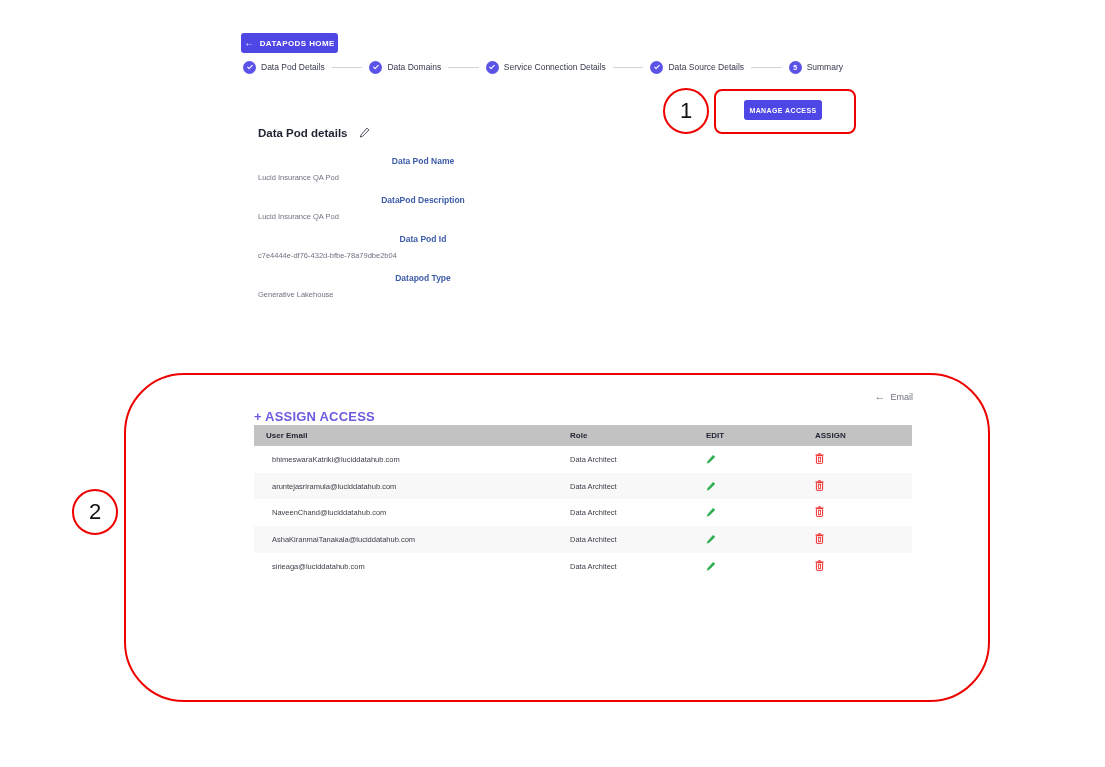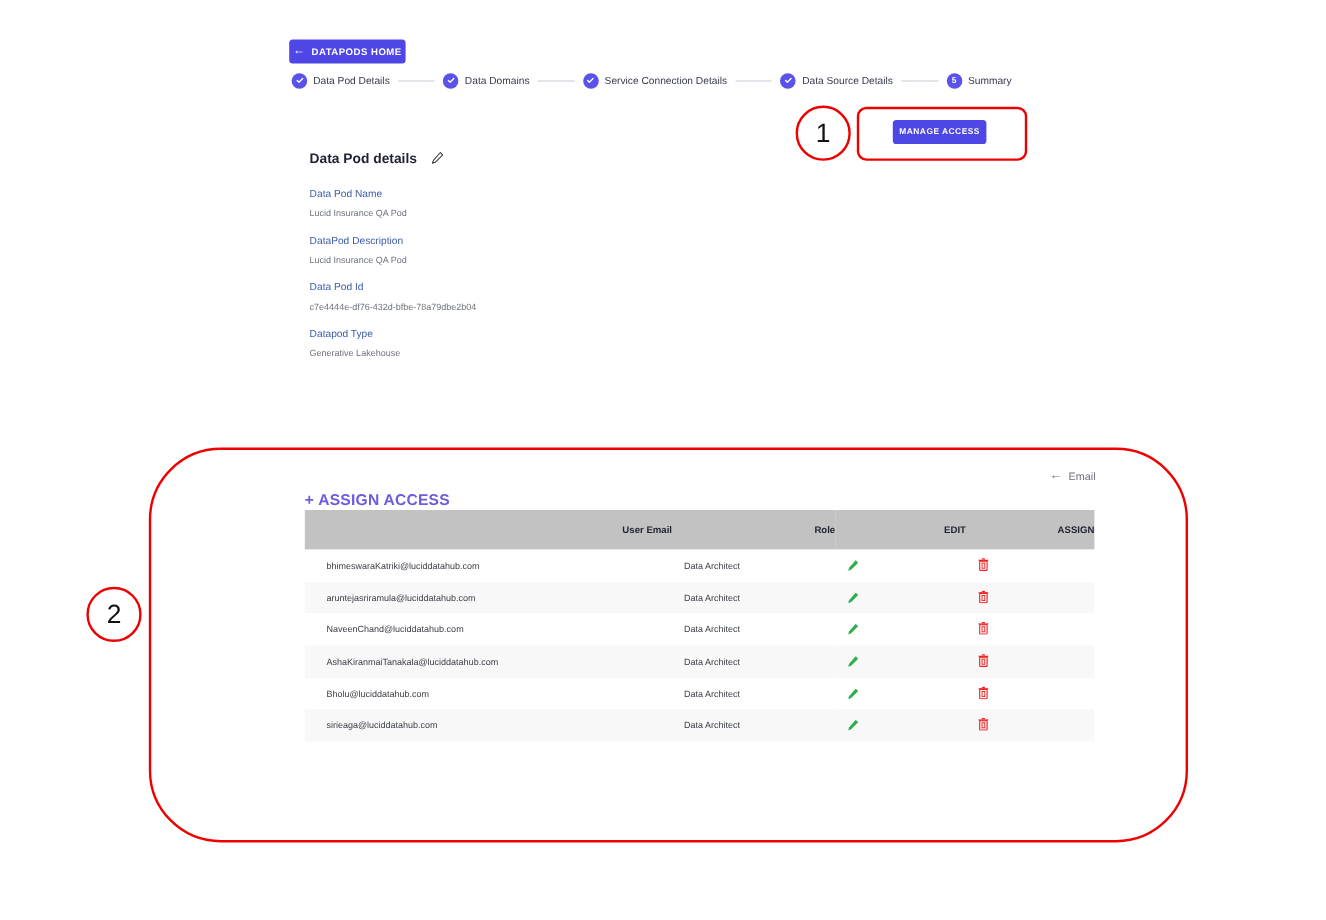--- a/index.html
+++ b/index.html
@@ -121,23 +121,24 @@
   .details-title {
     font-size: 11.5px;
     font-weight: 700;
     color: #1f2230;
   }
   .pencil-dark { display: block; }
 
   .field { margin-bottom: 13px; }
   .field-label {
     font-size: 8.5px;
-    font-weight: 400;
+    font-weight: 700;
     color: #3c5ba9;
     margin-bottom: 7px;
+    text-align: center;
   }
   .field-value {
     font-size: 7.5px;
     color: #6f7280;
   }
 
   
   .access-card {
     position: absolute;
     left: 158px;
@@ -172,25 +173,25 @@
   table.access-table {
     position: absolute;
     left: 96px;
     top: 45px;
     width: 658px;
     border-collapse: collapse;
     table-layout: fixed;
   }
   table.access-table thead th {
     background: #c2c2c2;
-    height: 33px;
+    height: 21px;
     font-size: 8px;
     font-weight: 700;
     color: #1f2230;
-    text-align: right;
+    text-align: left;
     padding: 0 0 0 12px;
   }
   table.access-table thead th.c-role { padding-left: 10px; }
   table.access-table thead th.c-edit { padding-left: 10px; }
   table.access-table thead th.c-del  { padding-left: 10px; }
 
   table.access-table tbody td {
     height: 26.7px;
     font-size: 7.5px;
     color: #3d4049;
@@ -411,53 +412,36 @@
           <td class="c-del">
             <button class="icon-btn"><span><svg width="9" height="11" viewBox="0 0 14 17">
                   <rect x="2.2" y="4" width="9.6" height="12" rx="1" fill="none" stroke="#ee2222" stroke-width="1.5"></rect>
                   <rect x="0.8" y="2.2" width="12.4" height="1.7" fill="#ee2222"></rect>
                   <rect x="5" y="0.4" width="4" height="1.6" fill="#ee2222"></rect>
                   <rect x="5.2" y="6.6" width="3.6" height="6.6" fill="none" stroke="#ee2222" stroke-width="1.2"></rect>
                 </svg></span></button>
           </td>
         </tr>
         <tr>
-          <td class="c-email">Bholu@luciddatahub.com</td>
+          <td class="c-email">sirieaga@luciddatahub.com</td>
           <td class="c-role">Data Architect</td>
           <td class="c-edit">
             <button class="icon-btn"><span><svg width="10" height="10" viewBox="0 0 16 16">
                   <path d="M11.4 1.8 L14.2 4.6 L5.2 13.6 L1.9 14.8 L3.0 11.4 Z" fill="#2bad4e" stroke="#2bad4e" stroke-width="0.8" stroke-linejoin="round"></path>
                 </svg></span></button>
           </td>
           <td class="c-del">
             <button class="icon-btn"><span><svg width="9" height="11" viewBox="0 0 14 17">
                   <rect x="2.2" y="4" width="9.6" height="12" rx="1" fill="none" stroke="#ee2222" stroke-width="1.5"></rect>
                   <rect x="0.8" y="2.2" width="12.4" height="1.7" fill="#ee2222"></rect>
                   <rect x="5" y="0.4" width="4" height="1.6" fill="#ee2222"></rect>
                   <rect x="5.2" y="6.6" width="3.6" height="6.6" fill="none" stroke="#ee2222" stroke-width="1.2"></rect>
                 </svg></span></button>
           </td>
         </tr>
-        <tr>
-          <td class="c-email">sirieaga@luciddatahub.com</td>
-          <td class="c-role">Data Architect</td>
-          <td class="c-edit">
-            <button class="icon-btn"><span><svg width="10" height="10" viewBox="0 0 16 16">
-                  <path d="M11.4 1.8 L14.2 4.6 L5.2 13.6 L1.9 14.8 L3.0 11.4 Z" fill="#2bad4e" stroke="#2bad4e" stroke-width="0.8" stroke-linejoin="round"></path>
-                </svg></span></button>
-          </td>
-          <td class="c-del">
-            <button class="icon-btn"><span><svg width="9" height="11" viewBox="0 0 14 17">
-                  <rect x="2.2" y="4" width="9.6" height="12" rx="1" fill="none" stroke="#ee2222" stroke-width="1.5"></rect>
-                  <rect x="0.8" y="2.2" width="12.4" height="1.7" fill="#ee2222"></rect>
-                  <rect x="5" y="0.4" width="4" height="1.6" fill="#ee2222"></rect>
-                  <rect x="5.2" y="6.6" width="3.6" height="6.6" fill="none" stroke="#ee2222" stroke-width="1.2"></rect>
-                </svg></span></button>
-          </td>
-        </tr>
       </tbody>
   </table>
 </div>
 
 <div class="anno-circle" id="anno-1">1</div>
 <div class="anno-box" id="anno-box-1"></div>
 
 <div class="anno-circle" id="anno-2">2</div>
 <div class="anno-box" id="anno-box-2"></div>
 

